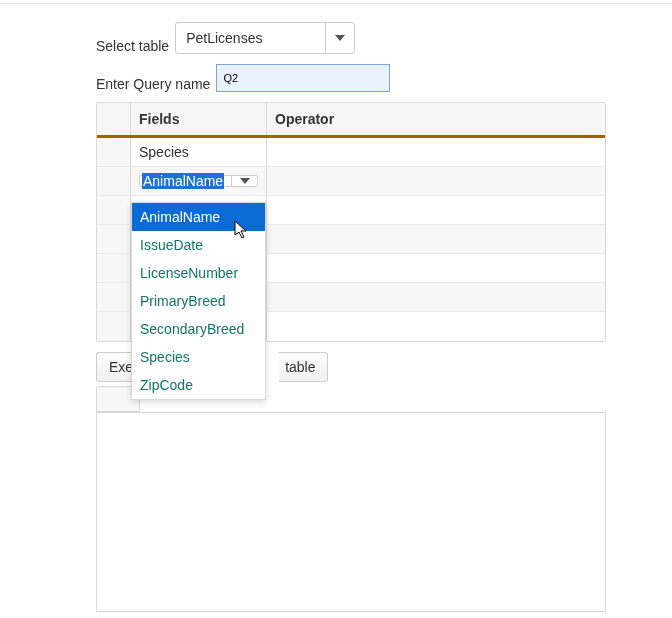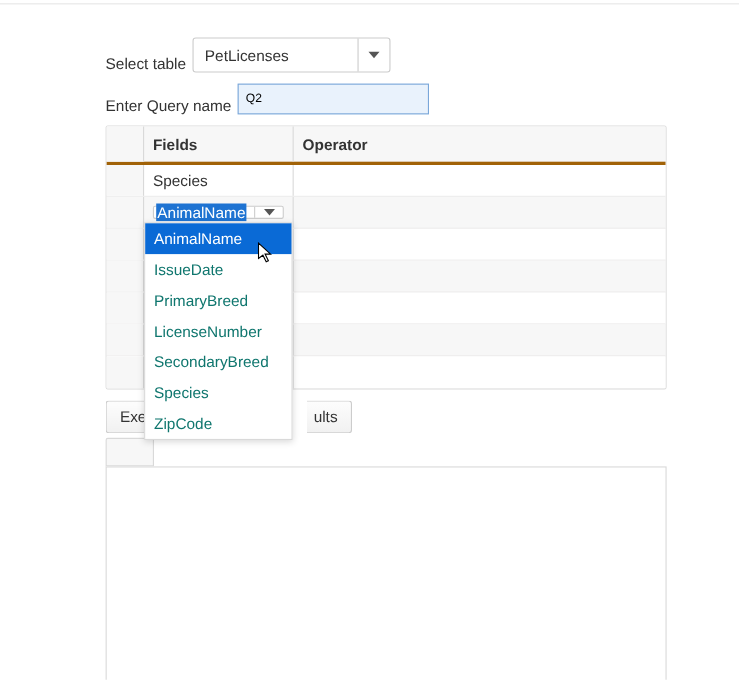--- a/index.html
+++ b/index.html
@@ -30,21 +30,20 @@
     margin-right: 6px;
     color: #333;
   }
   .combo {
     display: flex;
     align-items: stretch;
     border: 1px solid #ccc;
     border-radius: 3px;
     height: 32px;
     background: #fff;
-    margin-top: 12px;
   }
   .combo .combo-text {
     padding: 0 10px;
     display: flex;
     align-items: center;
     min-width: 150px;
     border-right: 1px solid #ccc;
   }
   .combo .combo-btn {
     width: 28px;
@@ -293,35 +292,35 @@
         <div class="gcell-rowhead"></div>
         <div class="gcell-fields"></div>
         <div class="gcell-op"></div>
       </div>
     </div>
   </div>
 
   <div class="btnbar">
     <div class="btn-left-frag">Exec</div>
     <div class="gap-hidden"></div>
-    <div class="btn-right-frag">ults</div>
+    <div class="btn-right-frag">table</div>
   </div>
 
   <div class="results-panel">
     <div class="results-head"></div>
     <div class="results-body"></div>
   </div>
 
 </div>
 
 <div class="dropdown">
   <div class="opt active">AnimalName</div>
   <div class="opt">IssueDate</div>
+  <div class="opt">LicenseNumber</div>
   <div class="opt">PrimaryBreed</div>
-  <div class="opt">LicenseNumber</div>
   <div class="opt">SecondaryBreed</div>
   <div class="opt">Species</div>
   <div class="opt">ZipCode</div>
 </div>
 
 <svg class="cursor-arrow" width="16" height="20" viewBox="0 0 16 20">
   <path d="M1 1 L1 15 L5 12 L8 18 L10 17 L7 11 L12 11 Z" fill="#fff" stroke="#000" stroke-width="1"></path>
 </svg>
 
 </body></html>

